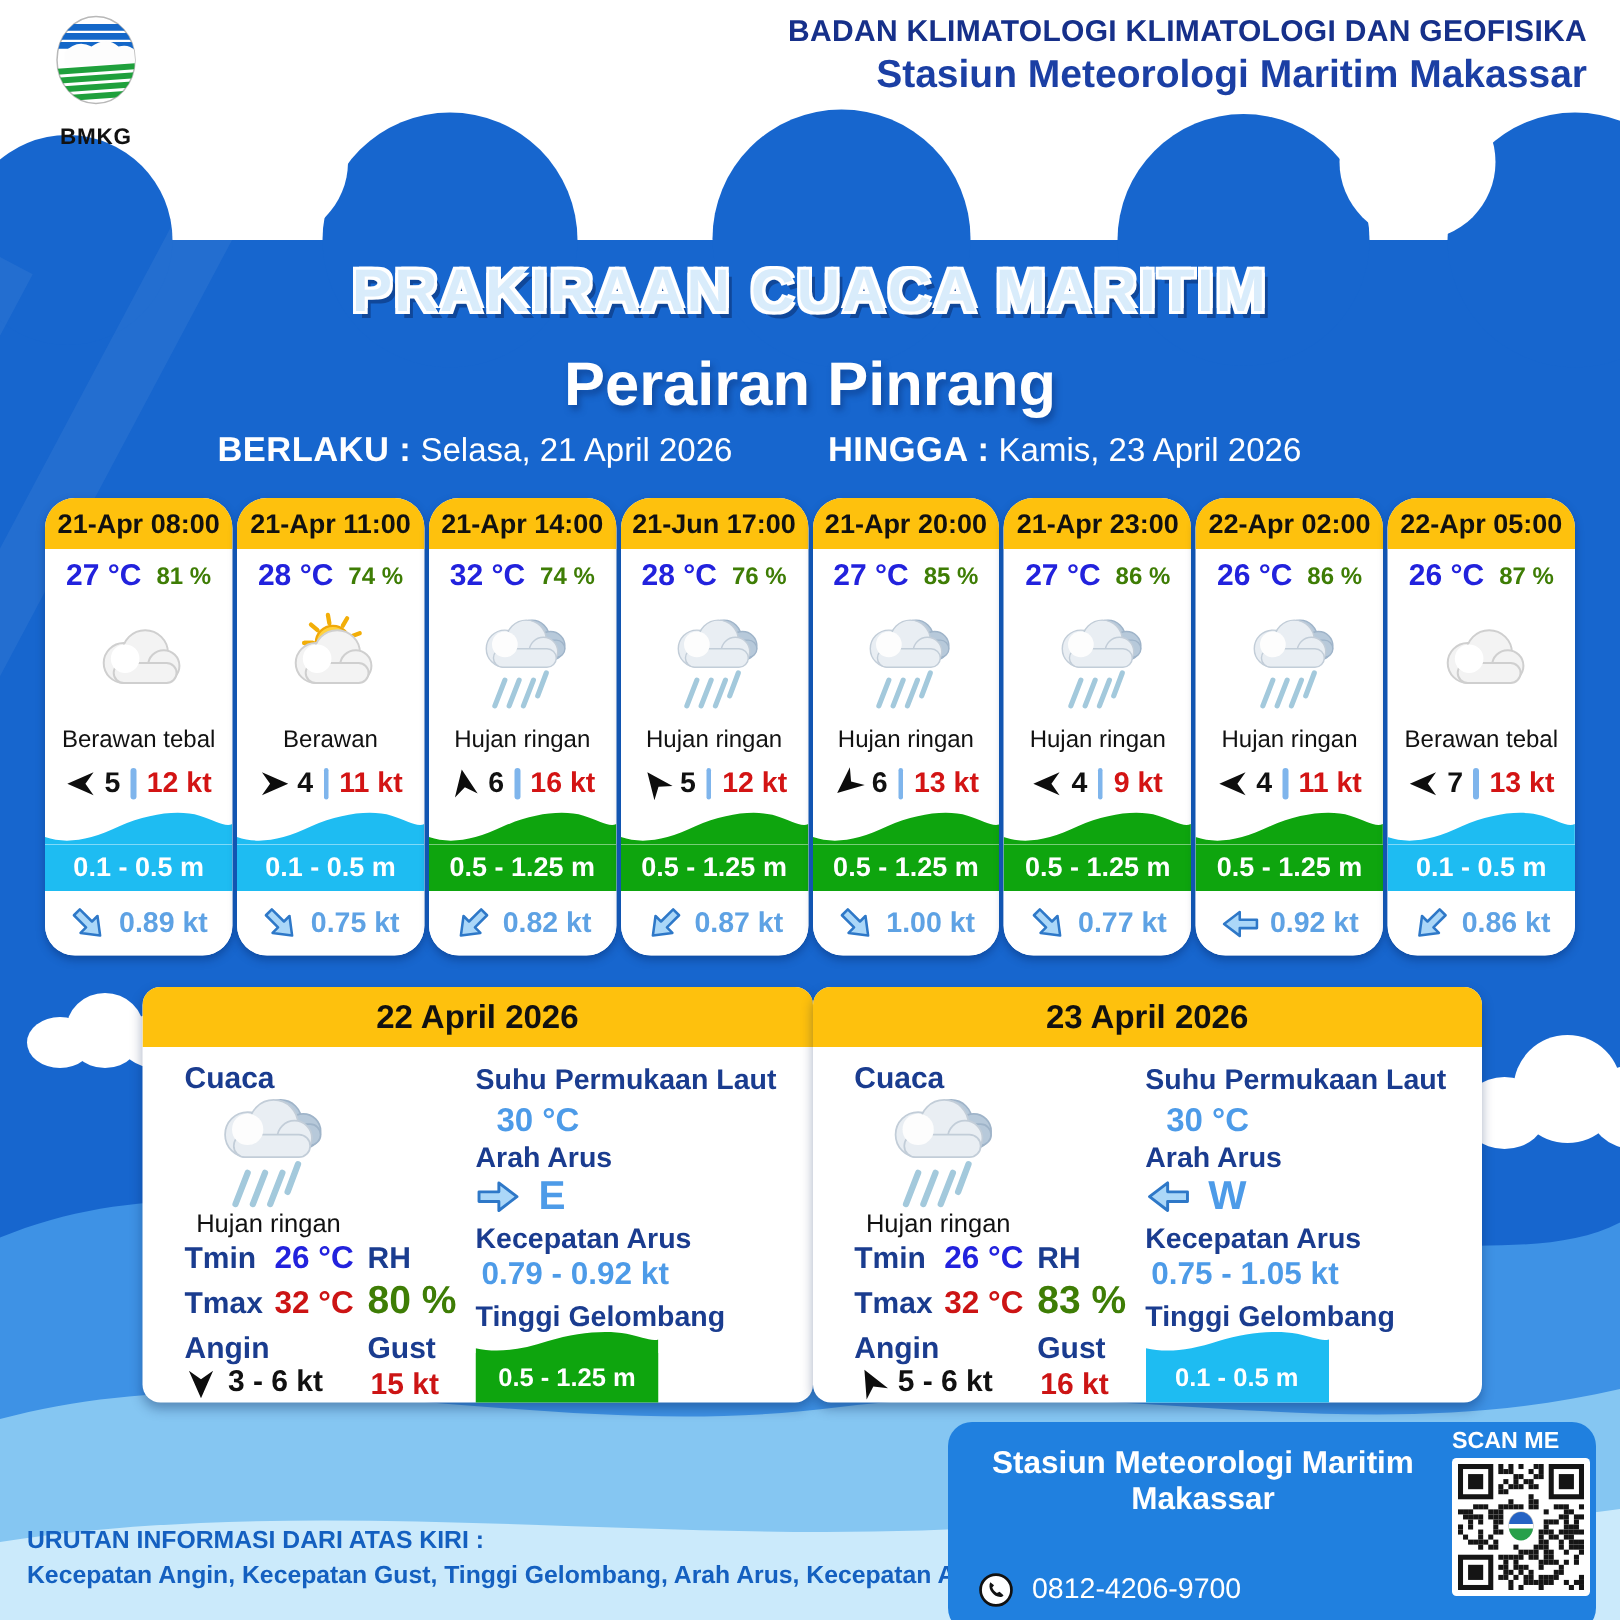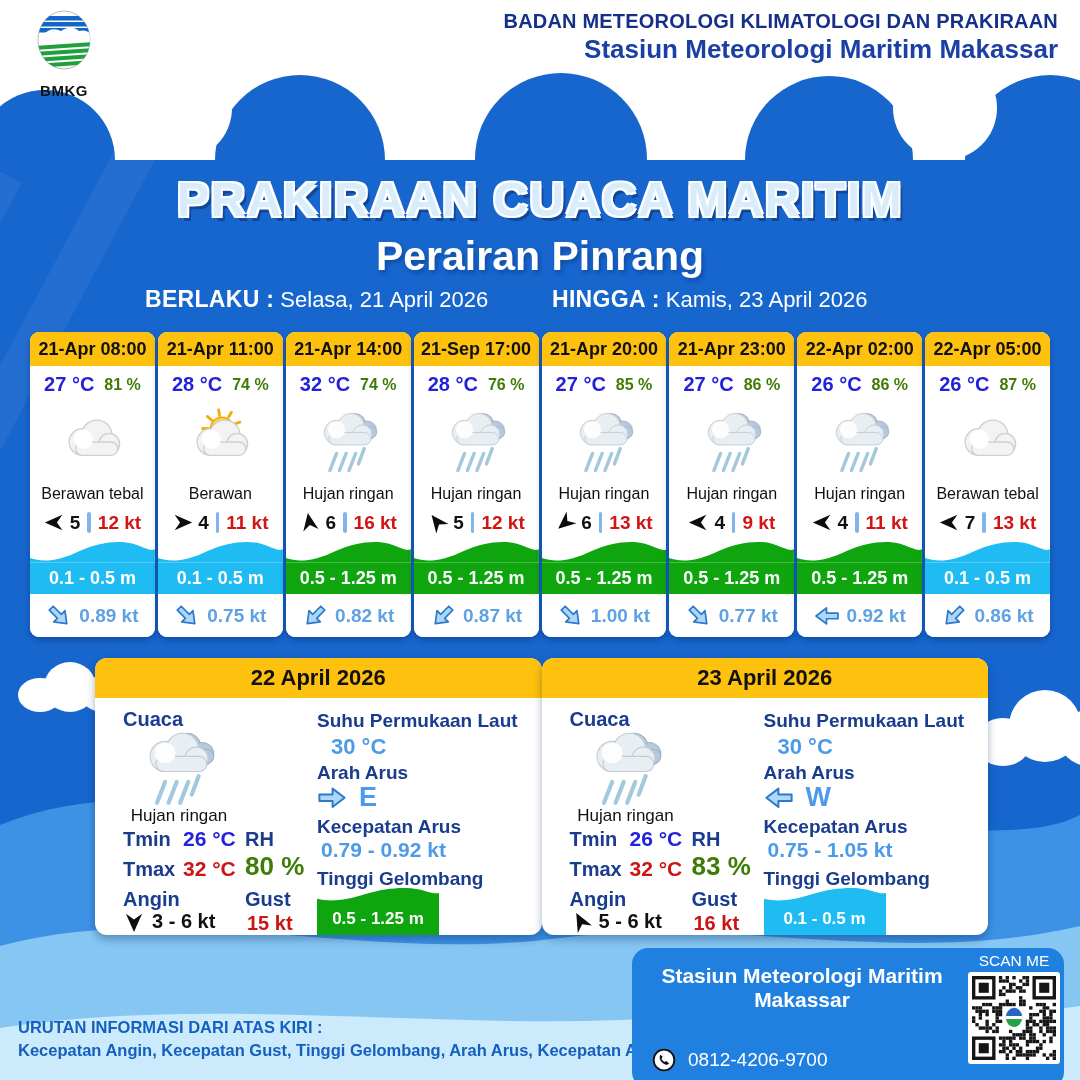--- a/index.html
+++ b/index.html
@@ -16,30 +16,30 @@
   .bg-rect{position:absolute;left:0;right:0;top:160px;bottom:0;background:#1766ce;z-index:0;}
   .bump{position:absolute;border-radius:50%;background:#1766ce;z-index:0;}
   .notch{position:absolute;border-radius:50%;background:#ffffff;z-index:0;}
   .ray{position:absolute;background:rgba(255,255,255,.055);z-index:0;transform:rotate(28deg);transform-origin:top left;}
   .deco-cloud{position:absolute;z-index:1;}
   .deco-cloud div{position:absolute;background:#fff;border-radius:50%;}
   
   .wave{position:absolute;left:0;width:1080px;z-index:2;}
   
   .main-title{position:absolute;left:0;right:0;top:172px;text-align:center;z-index:3;
-    font-size:48px;font-weight:bold;letter-spacing:1.5px;color:#d9ecfb;
+    font-size:40px;font-weight:bold;letter-spacing:1.5px;color:#d9ecfb;
     text-shadow:-2px -2px 0 #fff,2px -2px 0 #fff,-2px 2px 0 #fff,2px 2px 0 #fff,4px 5px 0 rgba(16,70,150,.95);}
   .area-title{position:absolute;left:0;right:0;top:233px;text-align:center;z-index:3;
     font-size:41px;font-weight:bold;color:#ffffff;text-shadow:2px 3px 4px rgba(10,50,120,.5);}
   .valid{position:absolute;top:286px;z-index:3;color:#fff;font-size:22px;}
   .valid b{font-size:23px;letter-spacing:.3px;}
   
   #hourly-row{position:absolute;left:30px;top:332px;width:1020px;display:grid;
     grid-template-columns:repeat(8,1fr);gap:3px;z-index:5;}
-  .hcard{background:#fff;border-radius:9px;overflow:hidden;height:305px;display:flex;flex-direction:column;
+  .hcard{background:#fff;border-radius:20px;overflow:hidden;height:305px;display:flex;flex-direction:column;
     box-shadow:0 3px 6px rgba(0,30,80,.35);}
   .hc-head{height:34px;line-height:34px;background:#fec10d;text-align:center;
     font-size:18px;font-weight:bold;color:#111;}
   .hc-temps{height:30px;display:flex;justify-content:center;align-items:center;gap:10px;margin-top:4px;}
   .hc-temp{font-size:20px;font-weight:bold;color:#2222dd;}
   .hc-rh{font-size:16px;font-weight:bold;color:#3e7d05;}
   .hc-icon{height:86px;display:flex;justify-content:center;align-items:center;}
   .hc-cond{height:22px;text-align:center;font-size:16px;color:#111;}
   .hc-spacer{flex:1;}
   .hc-wind{height:32px;display:flex;justify-content:center;align-items:center;gap:5px;}
@@ -67,21 +67,21 @@
   .dbadge{position:absolute;width:122px;overflow:hidden;}
   .dbadge .waveband{height:34px;line-height:33px;font-size:17px;}
   .dcurrow{position:absolute;display:flex;align-items:center;gap:12px;}
   .dcurdir{font-size:27px;font-weight:bold;color:#4d9be8;}
   
   .urutan{position:absolute;left:18px;top:1016px;z-index:6;color:#1460c0;font-weight:bold;font-size:16.5px;line-height:23px;}
   .fbox{position:absolute;left:632px;top:948px;width:432px;height:140px;background:#2080df;border-radius:16px;z-index:6;}
   .f-station{position:absolute;left:0;top:16px;width:340px;text-align:center;color:#fff;font-size:21px;font-weight:bold;}
   .f-addr{position:absolute;left:0;top:43px;width:340px;text-align:center;color:#eaf4ff;font-size:15.5px;}
   .f-row{position:absolute;left:20px;display:flex;align-items:center;gap:12px;color:#fff;font-size:19px;}
-  .f-scan{position:absolute;left:336px;top:4px;width:92px;text-align:center;color:#fff;font-size:15.5px;font-weight:normal;}
+  .f-scan{position:absolute;left:336px;top:4px;width:92px;text-align:left;color:#fff;font-size:15.5px;font-weight:bold;}
   .f-qr{position:absolute;left:336px;top:24px;width:92px;height:92px;background:#fff;border-radius:3px;padding:4px;}
 </style>
 </head>
 <body>
 
 <div id="canvas">
 
   <div class="bg-rect"></div>
   <div class="bump" style="left:-25px;top:90px;width:140px;height:140px;"></div>
   <div class="bump" style="left:215px;top:75px;width:170px;height:170px;"></div>
@@ -132,21 +132,21 @@
         <rect x="3" y="36" width="56" height="4" fill="#1fa03c" transform="rotate(-4 31 38)"></rect>
         <rect x="3" y="42" width="56" height="4" fill="#1fa03c" transform="rotate(-4 31 44)"></rect>
         <rect x="3" y="48" width="56" height="4" fill="#1fa03c" transform="rotate(-4 31 50)"></rect>
         <rect x="3" y="54" width="56" height="4" fill="#1fa03c" transform="rotate(-4 31 56)"></rect>
       </g>
     </svg>
     <div class="logo-txt">BMKG</div>
   </div>
 
   <div class="agency">
-    <div class="agency-l1">BADAN METEOROLOGI KLIMATOLOGI DAN PRAKIRAAN</div>
+    <div class="agency-l1">BADAN KLIMATOLOGI KLIMATOLOGI DAN GEOFISIKA</div>
     <div class="agency-l2">Stasiun Meteorologi Maritim Makassar</div>
   </div>
 
   <div class="main-title">PRAKIRAAN CUACA MARITIM</div>
   <div class="area-title">Perairan Pinrang</div>
   <div class="valid" style="left:145px;">
     <b>BERLAKU :</b>
     <span>Selasa, 21 April 2026</span>
   </div>
   <div class="valid" style="left:552px;">
@@ -297,21 +297,21 @@
         <div class="hc-cur">
           <span class="rot" style="transform:rotate(135deg)">
             <svg width="26" height="23.92" viewBox="0 0 26 24">
               <path d="M2 9.2 L13.5 9.2 L13.5 4 L24 12 L13.5 20 L13.5 14.8 L2 14.8 Z" fill="#abd7f8" stroke="#2e78c8" stroke-width="1.7" stroke-linejoin="round"></path>
             </svg>
           </span>
           <span class="hc-curtxt">0.82 kt</span>
         </div>
       </div>
       <div class="hcard">
-        <div class="hc-head">21-Sep 17:00</div>
+        <div class="hc-head">21-Jun 17:00</div>
         <div class="hc-temps">
           <span class="hc-temp">28 °C</span>
           <span class="hc-rh">76 %</span>
         </div>
         <div class="hc-icon">
           <svg width="80" height="74" viewBox="0 0 84 76">
             <g fill="#b7c9da" stroke="#9fb4c9" stroke-width="1">
      <circle cx="49" cy="20" r="12"></circle>
               <circle cx="62" cy="26" r="10"></circle>
               <rect x="42" y="22" width="30" height="12" rx="6"></rect>

